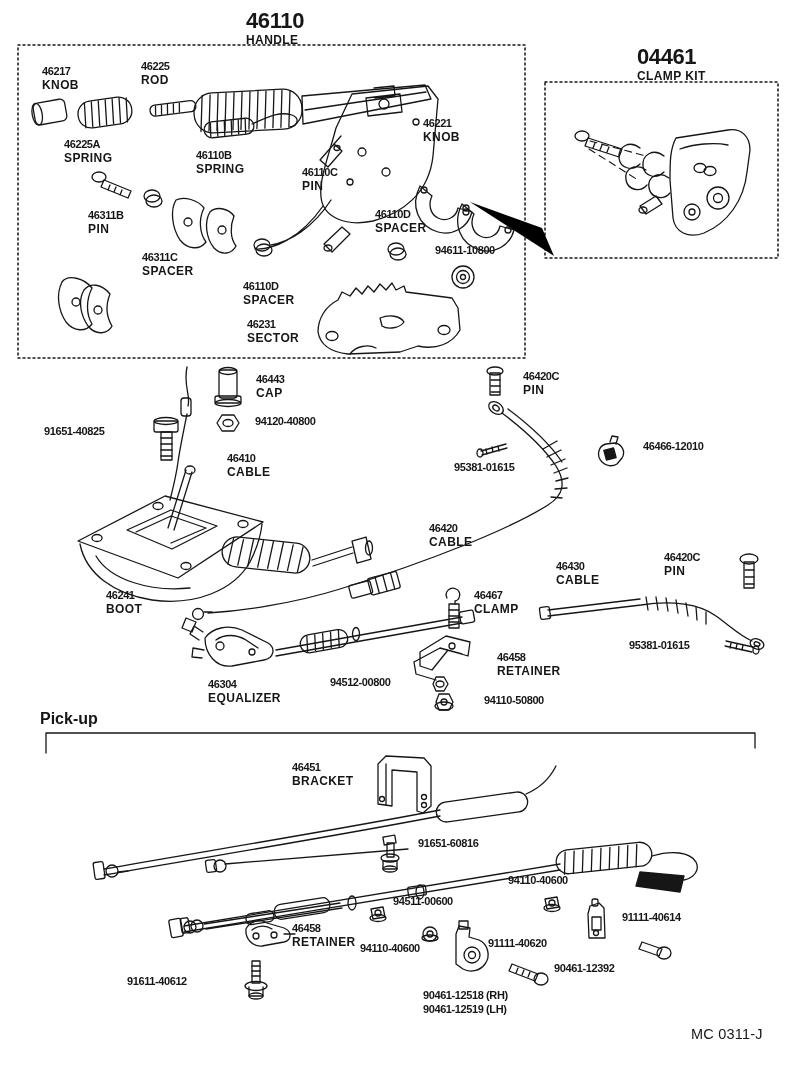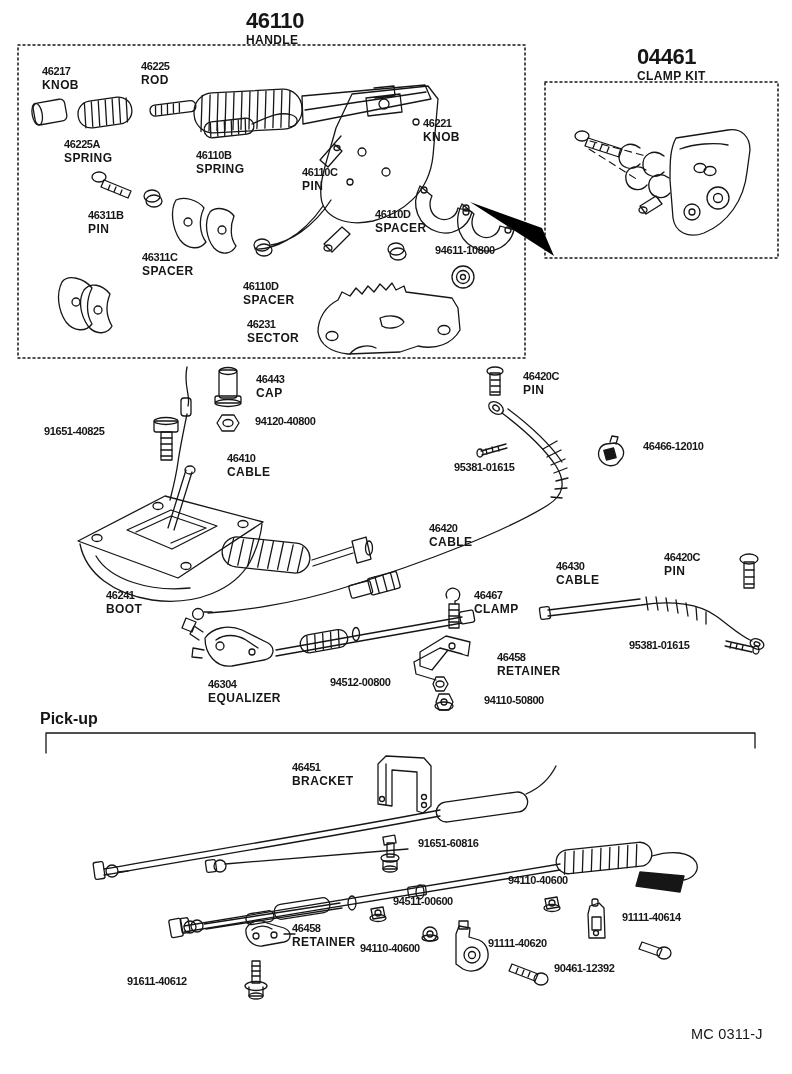--- a/index.html
+++ b/index.html
@@ -439,15 +439,19 @@
   </div>
   <div class="lbl" style="left:622px;top:912px">
     <span class="num">91111-40614</span>
   </div>
   <div class="lbl" style="left:554px;top:963px">
     <span class="num">90461-12392</span>
   </div>
   <div class="lbl" style="left:127px;top:976px">
     <span class="num">91611-40612</span>
   </div>
+  <div class="lbl" style="left:423px;top:990px">
+    <span class="num">90461-12518 (RH)</span>
+    <span class="num">90461-12519 (LH)</span>
+  </div>
   <div class="doc-code" style="left:691px;top:1026px">MC 0311-J</div>
 
 </div>
 
 </body></html>

